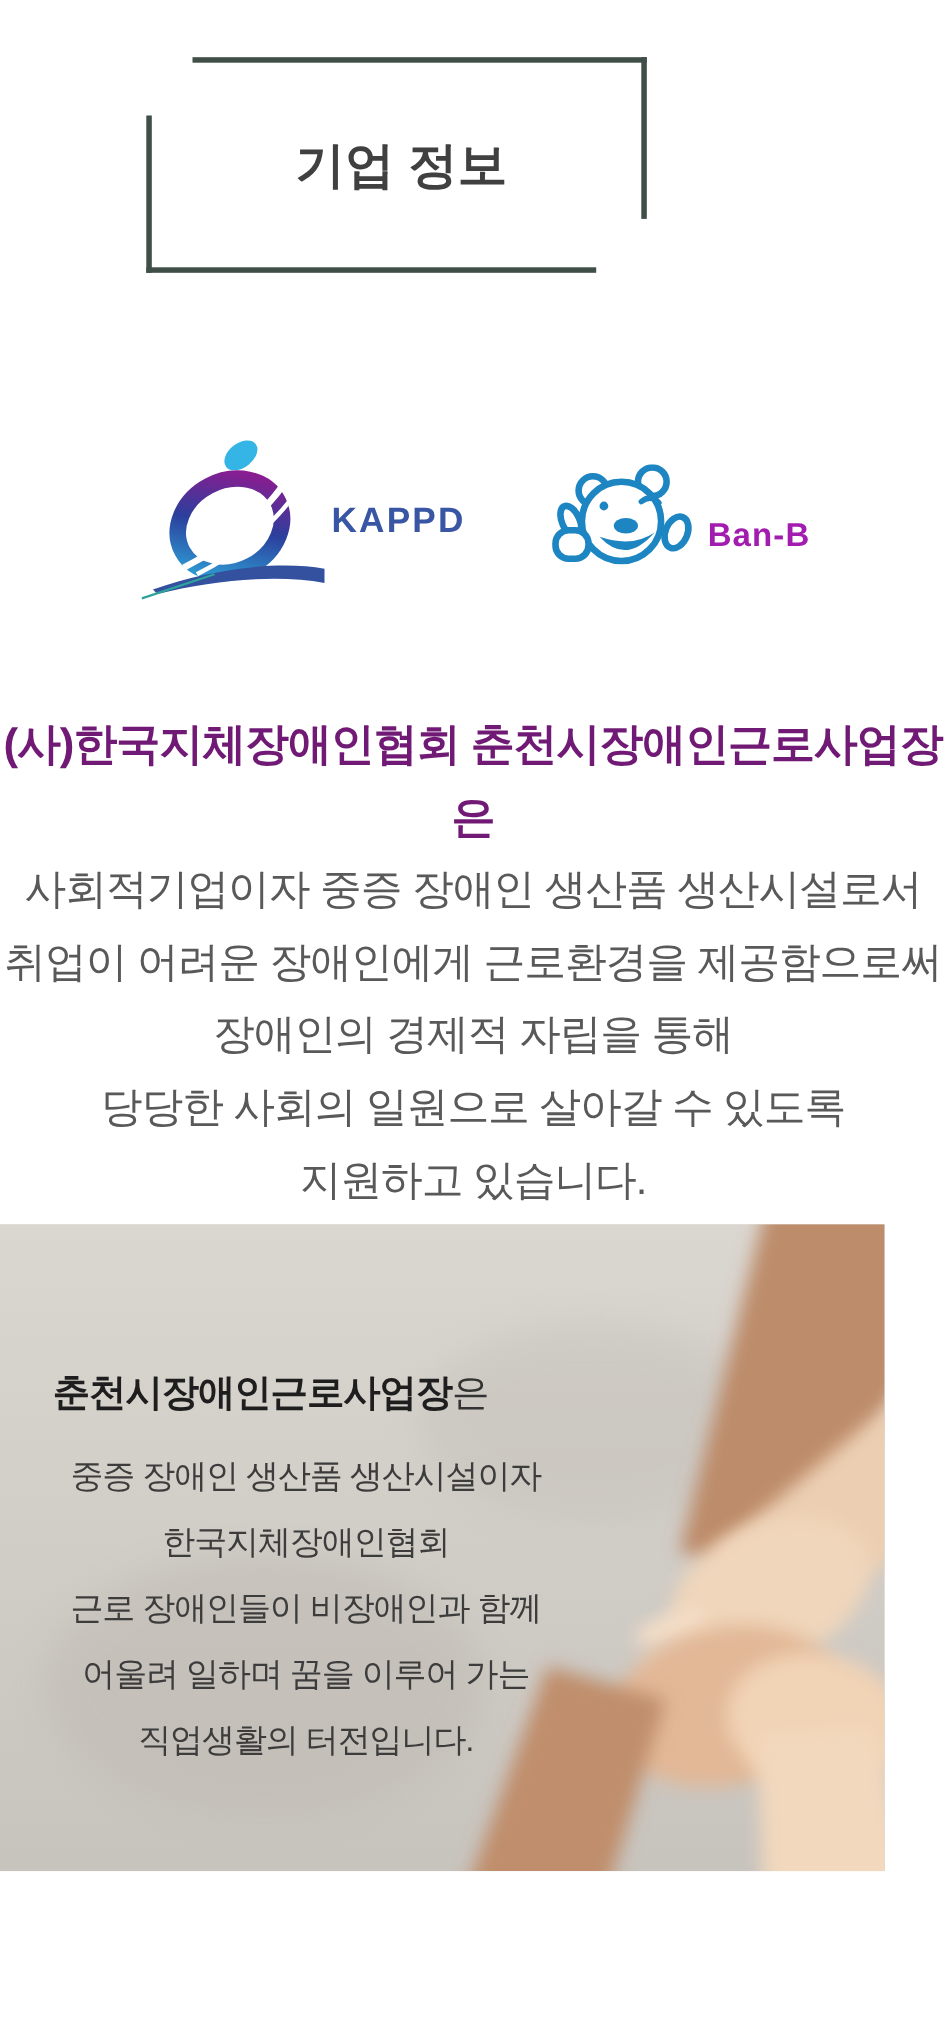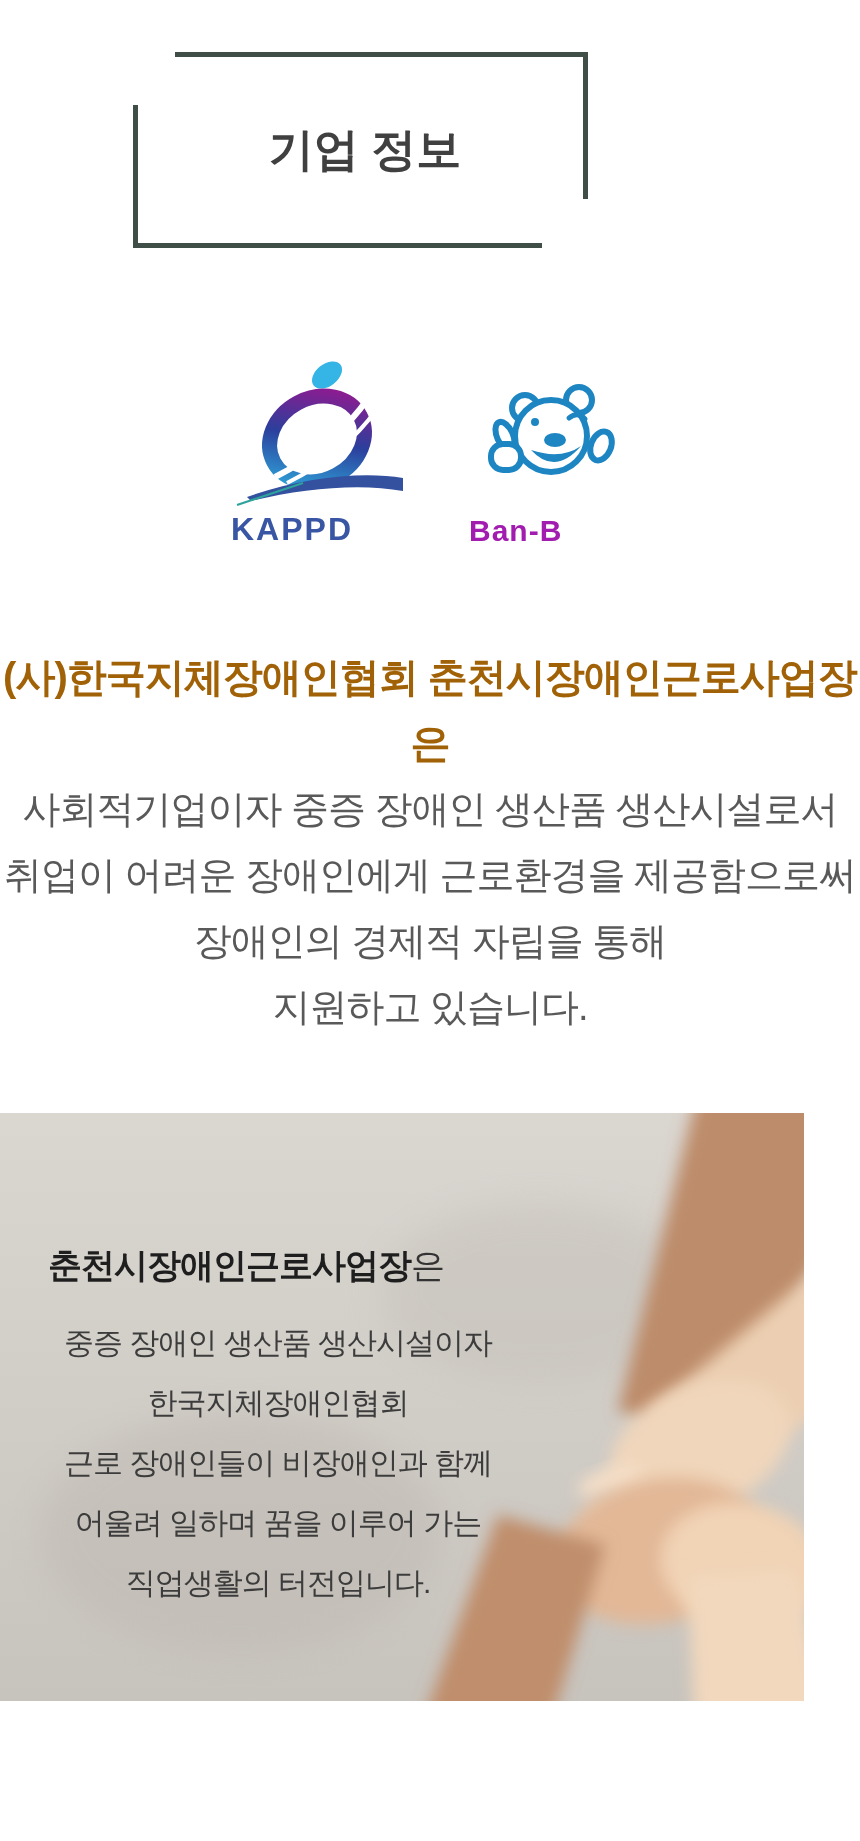--- a/index.html
+++ b/index.html
@@ -23,32 +23,32 @@
     position:absolute; left:135px; top:100px; width:460px; height:100px;
     display:flex; align-items:center; justify-content:center;
     font-size:45px; font-weight:800; color:#404040; letter-spacing:0px;
   }
 
   
   .logos-row {
     margin-top:108px; display:flex; justify-content:center;
     align-items:flex-end; gap:60px; height:192px;
   }
-  .logo-block { display:flex; flex-direction:column; }
+  .logo-block { display:flex; flex-direction:row; align-items:center; }
   .kappd-label {
     margin-top:2px; color:#3956a4; font-weight:700; font-size:32px; letter-spacing:2px;
   }
   .banb-label {
     margin-top:4px; color:#a21caf; font-weight:800; font-size:30px; letter-spacing:1px;
   }
 
   
   .intro { margin-top:96px; text-align:center; }
   .intro p { font-size:38px; line-height:66px; color:#595959; font-weight:400; letter-spacing:-1px; }
-  .intro p.intro-strong { font-size:40px; color:#a16207; font-weight:700; }
+  .intro p.intro-strong { font-size:40px; color:#701a75; font-weight:700; }
 
   
   .feature-section {
     position:absolute; left:0; top:1113px; width:804px; height:588px; overflow:hidden;
     background:linear-gradient(180deg,#d9d5cf 0%,#cfcbc5 55%,#c9c5bf 100%);
   }
   .feature-section svg.hands { position:absolute; left:0; top:0; }
   .feature-text { position:absolute; left:48px; top:130px; width:460px; z-index:2; }
   .feature-heading { font-size:34px; color:#1e1e1e; letter-spacing:-1px; margin-bottom:24px; }
   .feature-heading .strong { font-weight:800; }
@@ -103,20 +103,21 @@
     <div class="banb-label">Ban-B</div>
   </div>
 
 </div>
 
 <section class="intro">
   <p class="intro-strong">(사)한국지체장애인협회 춘천시장애인근로사업장은</p>
   <p>사회적기업이자 중증 장애인 생산품 생산시설로서</p>
   <p>취업이 어려운 장애인에게 근로환경을 제공함으로써</p>
   <p>장애인의 경제적 자립을 통해</p>
+  <p>당당한 사회의 일원으로 살아갈 수 있도록</p>
   <p>지원하고 있습니다.</p>
 </section>
 
 <section class="feature-section">
   <svg class="hands" width="860" height="588" viewBox="0 0 860 588">
     <defs>
       <filter id="blur8" x="-30%" y="-30%" width="160%" height="160%">
           <feGaussianBlur stdDeviation="8"></feGaussianBlur>
         </filter>
       <filter id="blur16" x="-40%" y="-40%" width="180%" height="180%">

